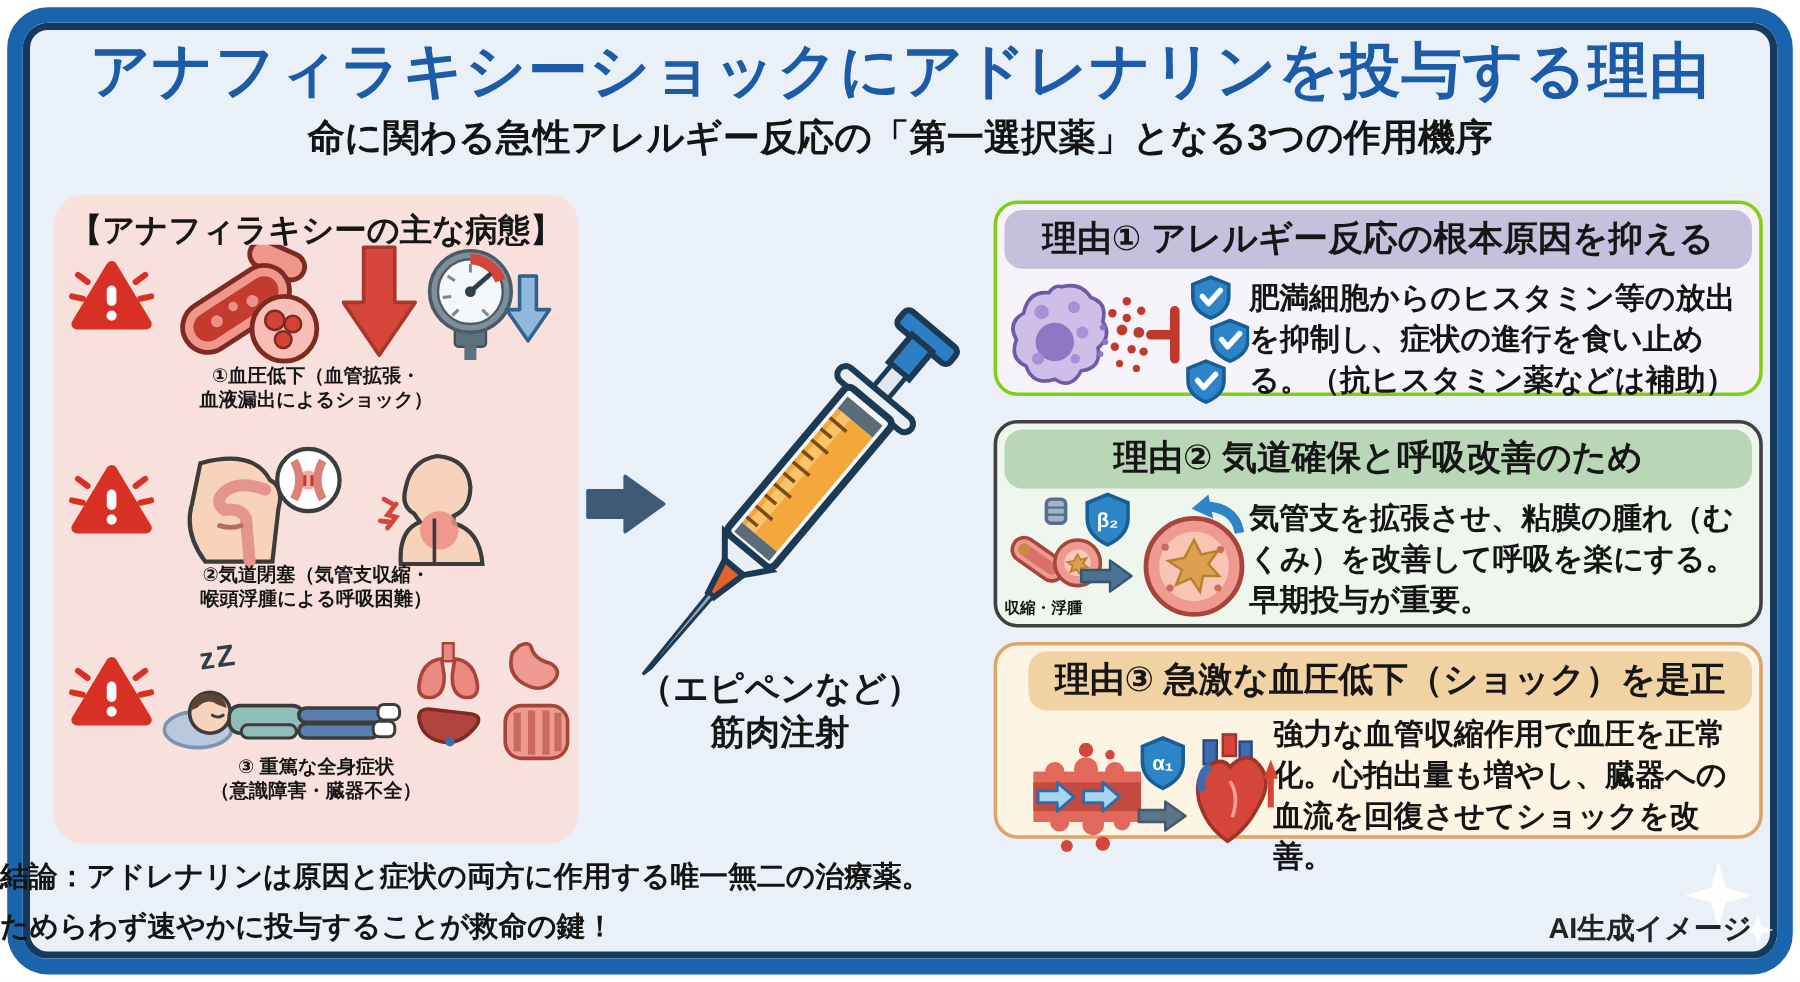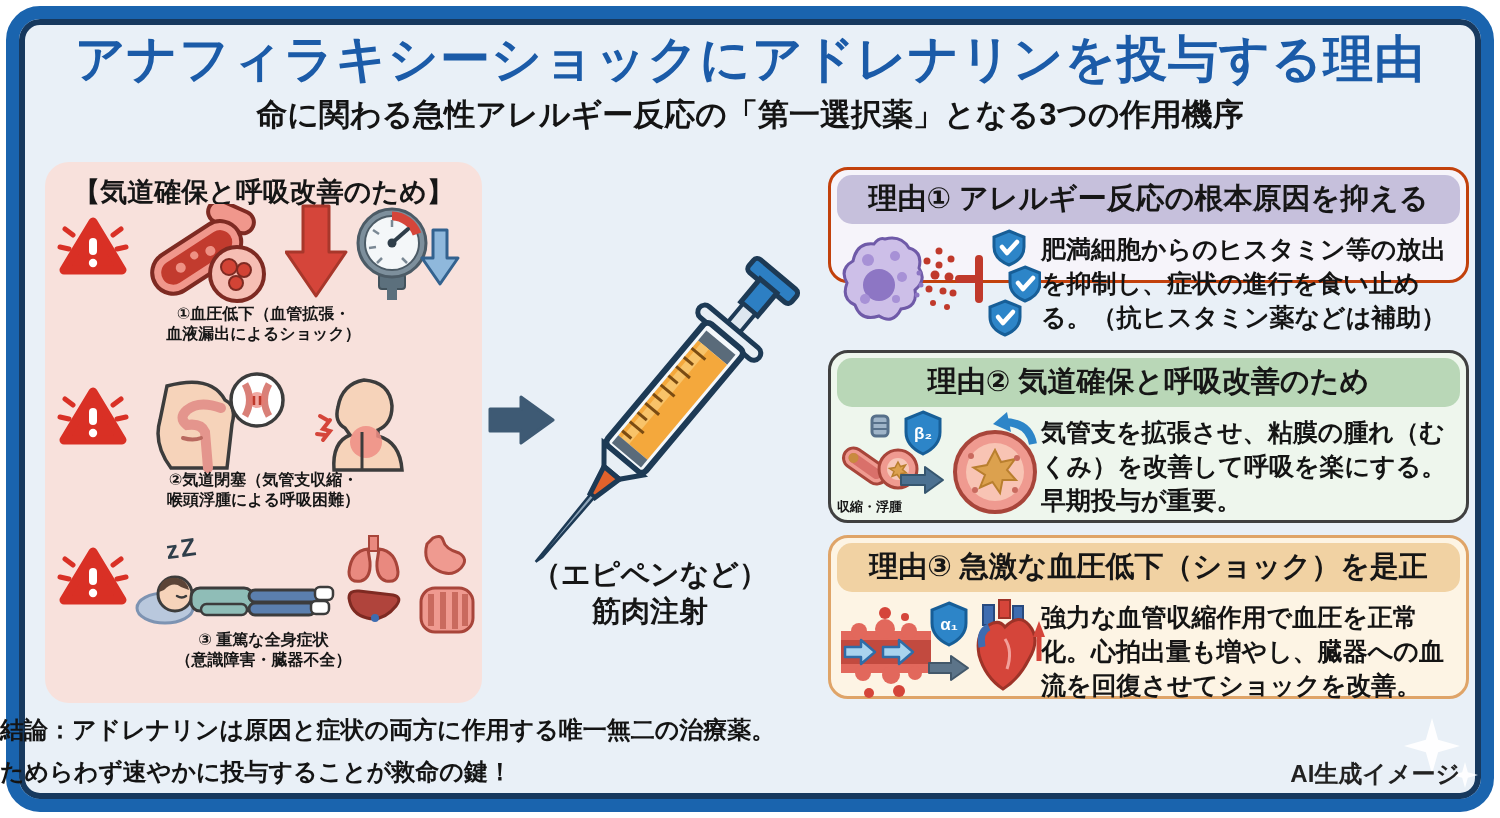--- a/index.html
+++ b/index.html
@@ -35,23 +35,23 @@
   .cap1 { top:142px; } .cap2 { top:308px; } .cap3 { top:468px; }
   .sleep-z { position:absolute; left:121px; top:372px; font-size:25px; font-weight:800;
     color:#2f3e4a; transform:rotate(-8deg); letter-spacing:2px; }
   
   .center-caption { position:absolute; left:515px; top:556px; width:270px;
     text-align:center; font-size:29px; font-weight:800; color:#161616; line-height:1.28; }
   .syringe-wrap { position:absolute; left:600px; top:226px; width:112px; height:388px;
     transform:rotate(40deg); }
   
   .reason { position:absolute; left:828px; width:641px; border-radius:20px; box-sizing:border-box; }
-  .r1 { top:167px; height:116px; background:#f6f4fa; border:3px solid #c2410c; }
+  .r1 { top:167px; height:163px; background:#f6f4fa; border:3px solid #84cc16; }
   .r2 { top:350px; height:173px; background:#eef6ed; border:3px solid #404040; }
-  .r3 { top:535px; height:164px; background:#fdf4e4; border:3px solid #dfa468; }
+  .r3 { top:535px; height:164px; background:#fdf4e4; border:3px solid #dfa468;padding-left:20px; }
   .reason-header { margin:5px 6px 2px 6px; border-radius:15px; text-align:center;
     padding:4px 0 5px 0; font-size:29px; font-weight:800; color:#161616; }
   .r1 .reason-header { background:#c6c0dc; }
   .r2 .reason-header { background:#b9d7b7; }
   .r3 .reason-header { background:#f1d2a3; }
   .reason-body { display:flex; align-items:center; padding:1px 12px 4px 10px; }
   .reason-icons { position:relative; width:200px; height:112px; flex:none; }
   .rtext { flex:1; font-size:25px; font-weight:800; color:#141414; line-height:1.36; }
   .illus-label { position:absolute; left:-4px; top:88px; font-size:13px; font-weight:800; color:#161616; white-space:nowrap; }
   
@@ -68,21 +68,21 @@
 </head>
 <body>
 
 <div class="page">
   <div class="card"></div>
 
   <div class="title">アナフィラキシーショックにアドレナリンを投与する理由</div>
   <div class="subtitle">命に関わる急性アレルギー反応の「第一選択薬」となる3つの作用機序</div>
 
   <section class="left-panel">
-    <div class="lp-title">【気道確保と呼吸改善のため】</div>
+    <div class="lp-title">【アナフィラキシーの主な病態】</div>
 
     <svg class="abs" style="left:12px;top:52px" width="72" height="64" viewBox="0 0 72 64">
       <g stroke="#d93025" stroke-width="5" stroke-linecap="round">
         <line x1="8" y1="15" x2="16" y2="21"></line>
           <line x1="64" y1="15" x2="56" y2="21"></line>
         <line x1="3" y1="33" x2="12" y2="35"></line>
           <line x1="69" y1="33" x2="60" y2="35"></line>
       </g>
       <path d="M36 8 L65 56 L7 56 Z" fill="#d93025" stroke="#d93025" stroke-width="9" stroke-linejoin="round"></path>
       <rect x="32" y="24" width="8" height="17" rx="4" fill="#fff"></rect>

